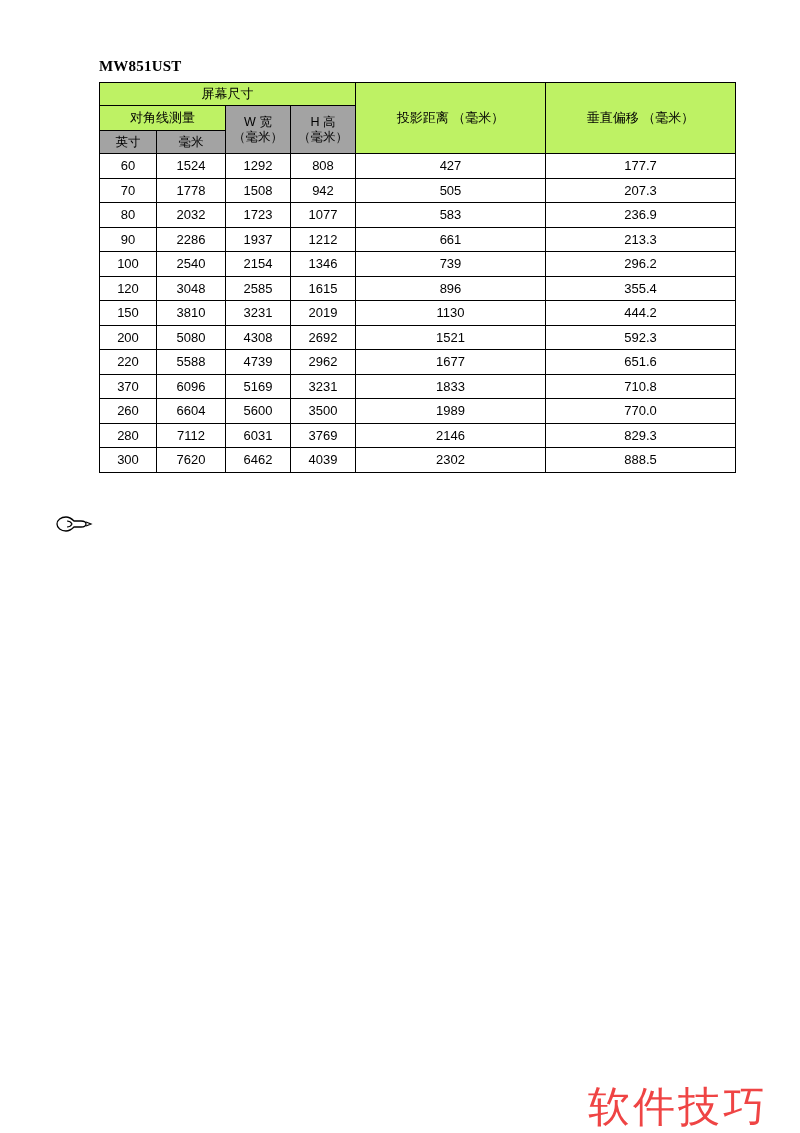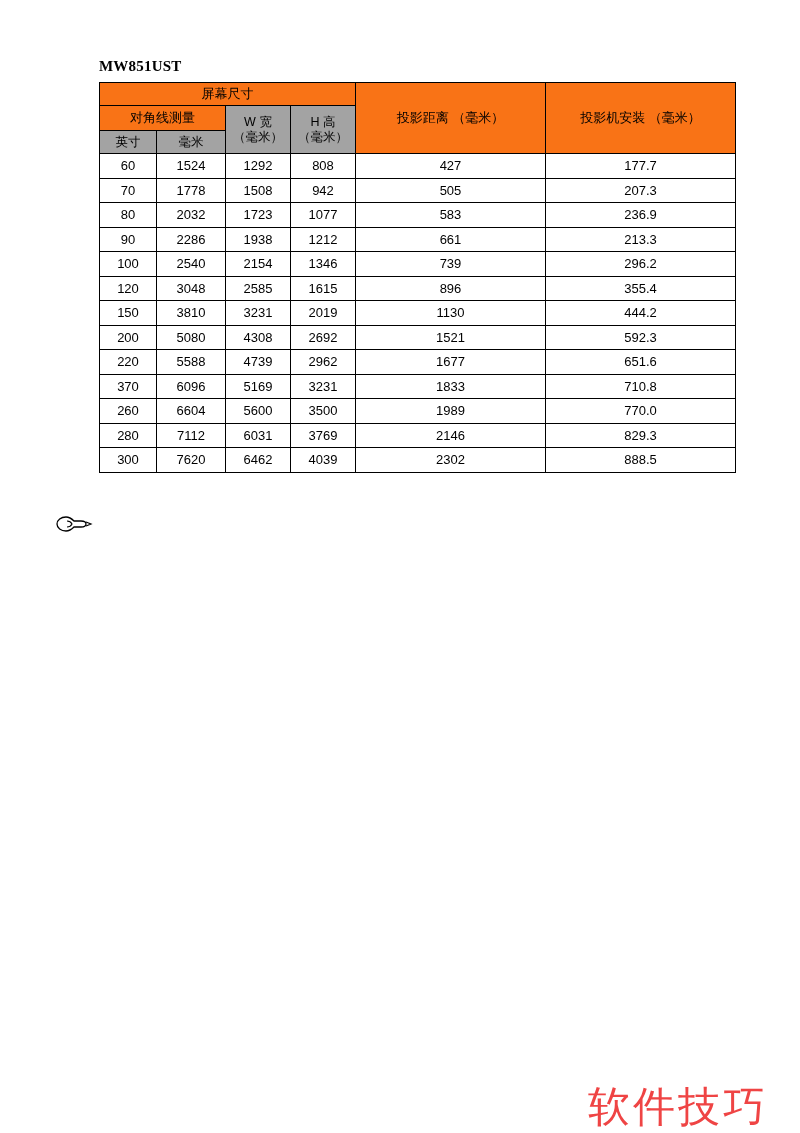--- a/index.html
+++ b/index.html
@@ -40,21 +40,21 @@
     font-size: 13px;
   }
   table.spec td, table.spec th {
     border: 1px solid #000000;
     text-align: center;
     vertical-align: middle;
     padding: 0;
     font-weight: normal;
   }
   .hdr {
-    background: #f97316;
+    background: #bef264;
     font-weight: bold;
     font-size: 13px;
   }
   .hdr-sub {
     background: #a3a3a3;
     font-weight: bold;
     font-size: 12.5px;
   }
   .c-inch { width: 57px; }
   .c-mm   { width: 69px; }
@@ -135,21 +135,21 @@
         <col class="c-mm">
         <col class="c-w">
         <col class="c-h">
         <col class="c-dist">
         <col class="c-off">
     </colgroup>
     <thead>
       <tr class="row-h-1">
         <th class="hdr" colspan="4">屏幕尺寸</th>
         <th class="hdr" rowspan="3">投影距离 （毫米）</th>
-        <th class="hdr" rowspan="3">投影机安装 （毫米）</th>
+        <th class="hdr" rowspan="3">垂直偏移 （毫米）</th>
       </tr>
       <tr class="row-h-2">
         <th class="hdr" colspan="2">对角线测量</th>
         <th class="hdr-sub two-line" rowspan="2">
           <div>W 宽</div>
           <div>（毫米）</div>
         </th>
         <th class="hdr-sub two-line" rowspan="2">
           <div>H 高</div>
           <div>（毫米）</div>
@@ -181,21 +181,21 @@
           <td>80</td>
           <td>2032</td>
           <td>1723</td>
           <td>1077</td>
           <td>583</td>
           <td>236.9</td>
         </tr>
         <tr class="data-row">
           <td>90</td>
           <td>2286</td>
-          <td>1938</td>
+          <td>1937</td>
           <td>1212</td>
           <td>661</td>
           <td>213.3</td>
         </tr>
         <tr class="data-row">
           <td>100</td>
           <td>2540</td>
           <td>2154</td>
           <td>1346</td>
           <td>739</td>

